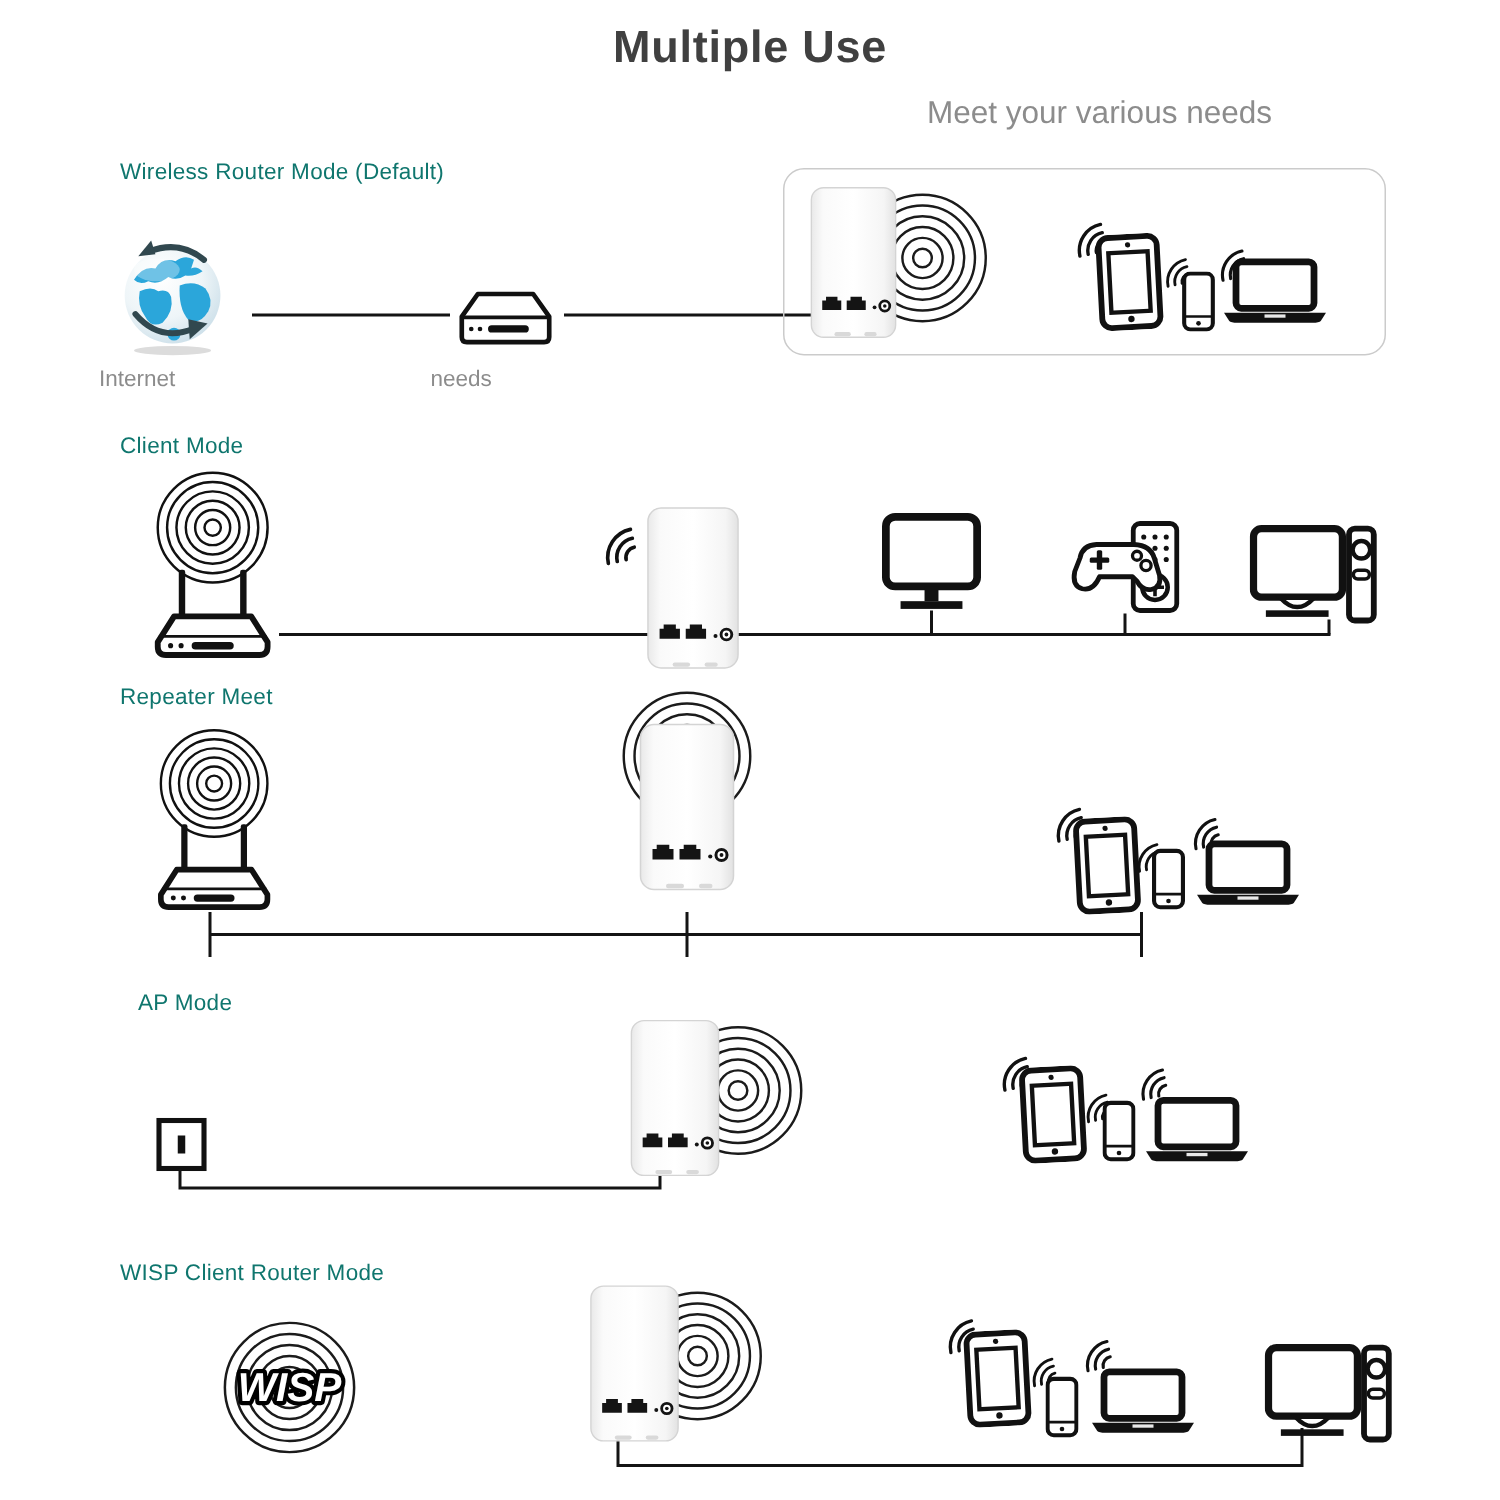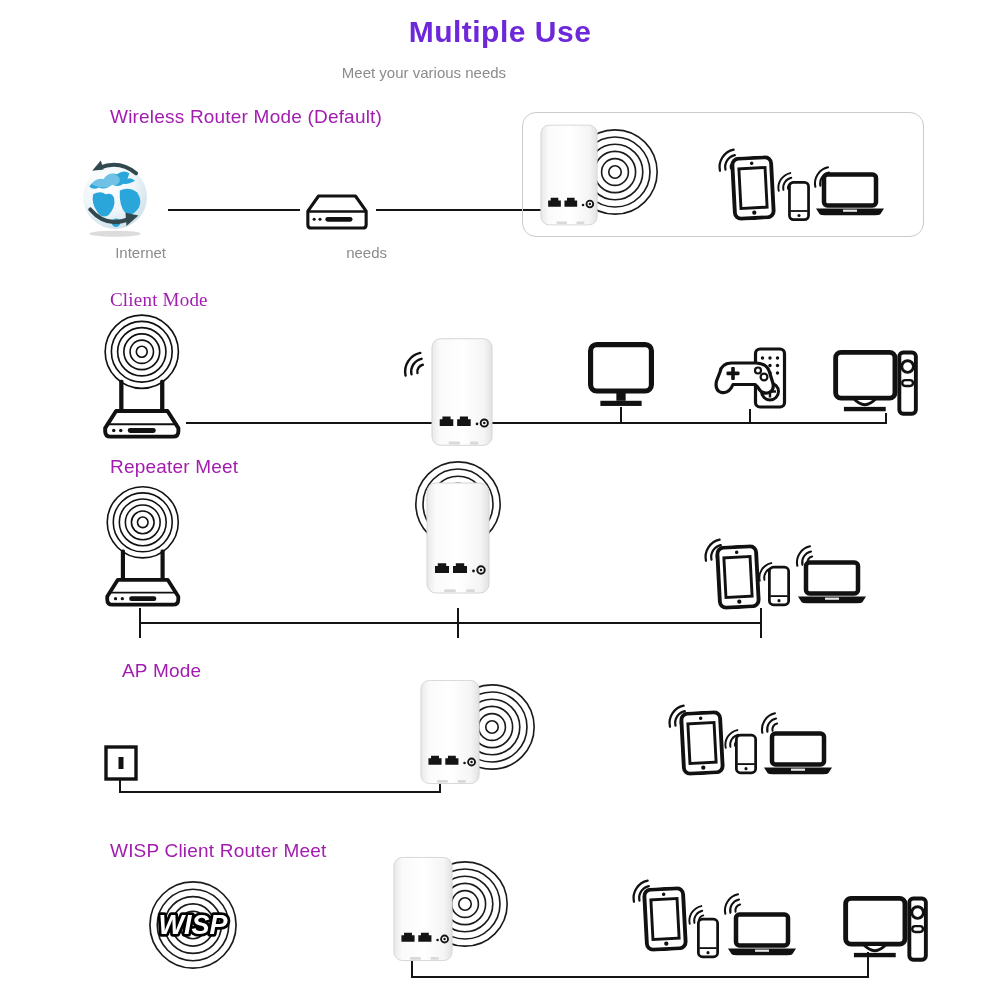--- a/index.html
+++ b/index.html
@@ -1,24 +1,24 @@
 <!DOCTYPE html>
 <html><head>
 <meta charset="utf-8">
 <style>
   html,body{margin:0;padding:0;background:#fff;}
   #canvas{
     position:relative;width:1000px;height:1000px;background:#ffffff;overflow:hidden;
     font-family:"Liberation Sans","DejaVu Sans",sans-serif;color:#111;
   }
   .abs{position:absolute;}
-  .title{left:0;top:15px;width:1000px;text-align:center;font-size:30px;font-weight:bold;color:#6d28d9;letter-spacing:.5px;}
-  .subtitle{left:0;top:64px;width:848px;text-align:center;font-size:15px;color:#8c8c8c;}
-  .mode-label{font-size:19px;color:#a21caf;letter-spacing:.2px;margin-left:30px;}
-  .caption{font-size:15px;color:#8c8c8c;text-align:right;}
+  .title{left:0;top:15px;width:1000px;text-align:center;font-size:30px;font-weight:bold;color:#404040;letter-spacing:.5px;}
+  .subtitle{left:0;top:64px;width:848px;text-align:right;font-size:21px;color:#8c8c8c;}
+  .mode-label{font-size:15px;color:#0f766e;letter-spacing:.2px;}
+  .caption{font-size:15px;color:#8c8c8c;text-align:left;}
   .hline{background:#141414;height:1.6px;}
   .vtick{background:#141414;width:2px;}
   .fw-box{border:1.5px solid #cbcbcb;border-radius:14px;background:transparent;}
   svg.icon{display:block;overflow:visible;}
 </style>
 </head>
 <body>
 
 <div id="canvas">
 
@@ -218,21 +218,21 @@
       <use href="#sym-phone"></use>
     </svg>
   <svg class="abs icon" style="left:808px;top:164px;transform:rotate(-12deg);" width="24" height="24">
       <use href="#sym-arcs"></use>
     </svg>
   <svg class="abs icon" style="left:814px;top:172px;" width="72" height="44">
       <use href="#sym-laptop"></use>
     </svg>
 
 
-  <div class="abs mode-label" style="left:80px;top:289px;font-family:Liberation Serif, serif;">Client Mode</div>
+  <div class="abs mode-label" style="left:80px;top:289px;">Client Mode</div>
 
   <div class="abs hline" style="left:186px;top:422px;width:701px;"></div>
   <div class="abs vtick" style="left:620px;top:407px;height:16px;"></div>
   <div class="abs vtick" style="left:749px;top:409px;height:14px;"></div>
   <div class="abs vtick" style="left:885px;top:413px;height:10px;"></div>
 
   <svg class="abs icon" style="left:98px;top:305px;" width="86" height="134">
       <use href="#sym-antrouter"></use>
     </svg>
 
@@ -318,21 +318,21 @@
   <svg class="abs icon" style="left:735px;top:733px;" width="22" height="42">
       <use href="#sym-phone"></use>
     </svg>
   <svg class="abs icon" style="left:755px;top:710px;transform:rotate(-12deg);" width="24" height="24">
       <use href="#sym-arcs"></use>
     </svg>
   <svg class="abs icon" style="left:762px;top:731px;" width="72" height="44">
       <use href="#sym-laptop"></use>
     </svg>
 
-  <div class="abs mode-label" style="left:80px;top:840px;">WISP Client Router Meet</div>
+  <div class="abs mode-label" style="left:80px;top:840px;">WISP Client Router Mode</div>
 
   <svg class="abs icon" style="left:146px;top:878px;" width="94" height="94">
       <use href="#sym-rings"></use>
     </svg>
   <svg class="abs icon" style="left:146px;top:878px;" width="94" height="94" viewBox="0 0 94 94">
     <text x="47" y="56" text-anchor="middle" font-family="Liberation Sans, DejaVu Sans, sans-serif" font-size="27" font-weight="bold" font-style="italic" fill="#ffffff" stroke="#000000" stroke-width="5.5" paint-order="stroke" stroke-linejoin="round">WISP</text>
   </svg>
 
   <svg class="abs" style="left:410px;top:950px;" width="462" height="30">
     <polyline points="2,8 2,27 458,27 458,2" fill="none" stroke="#141414" stroke-width="2"></polyline>

